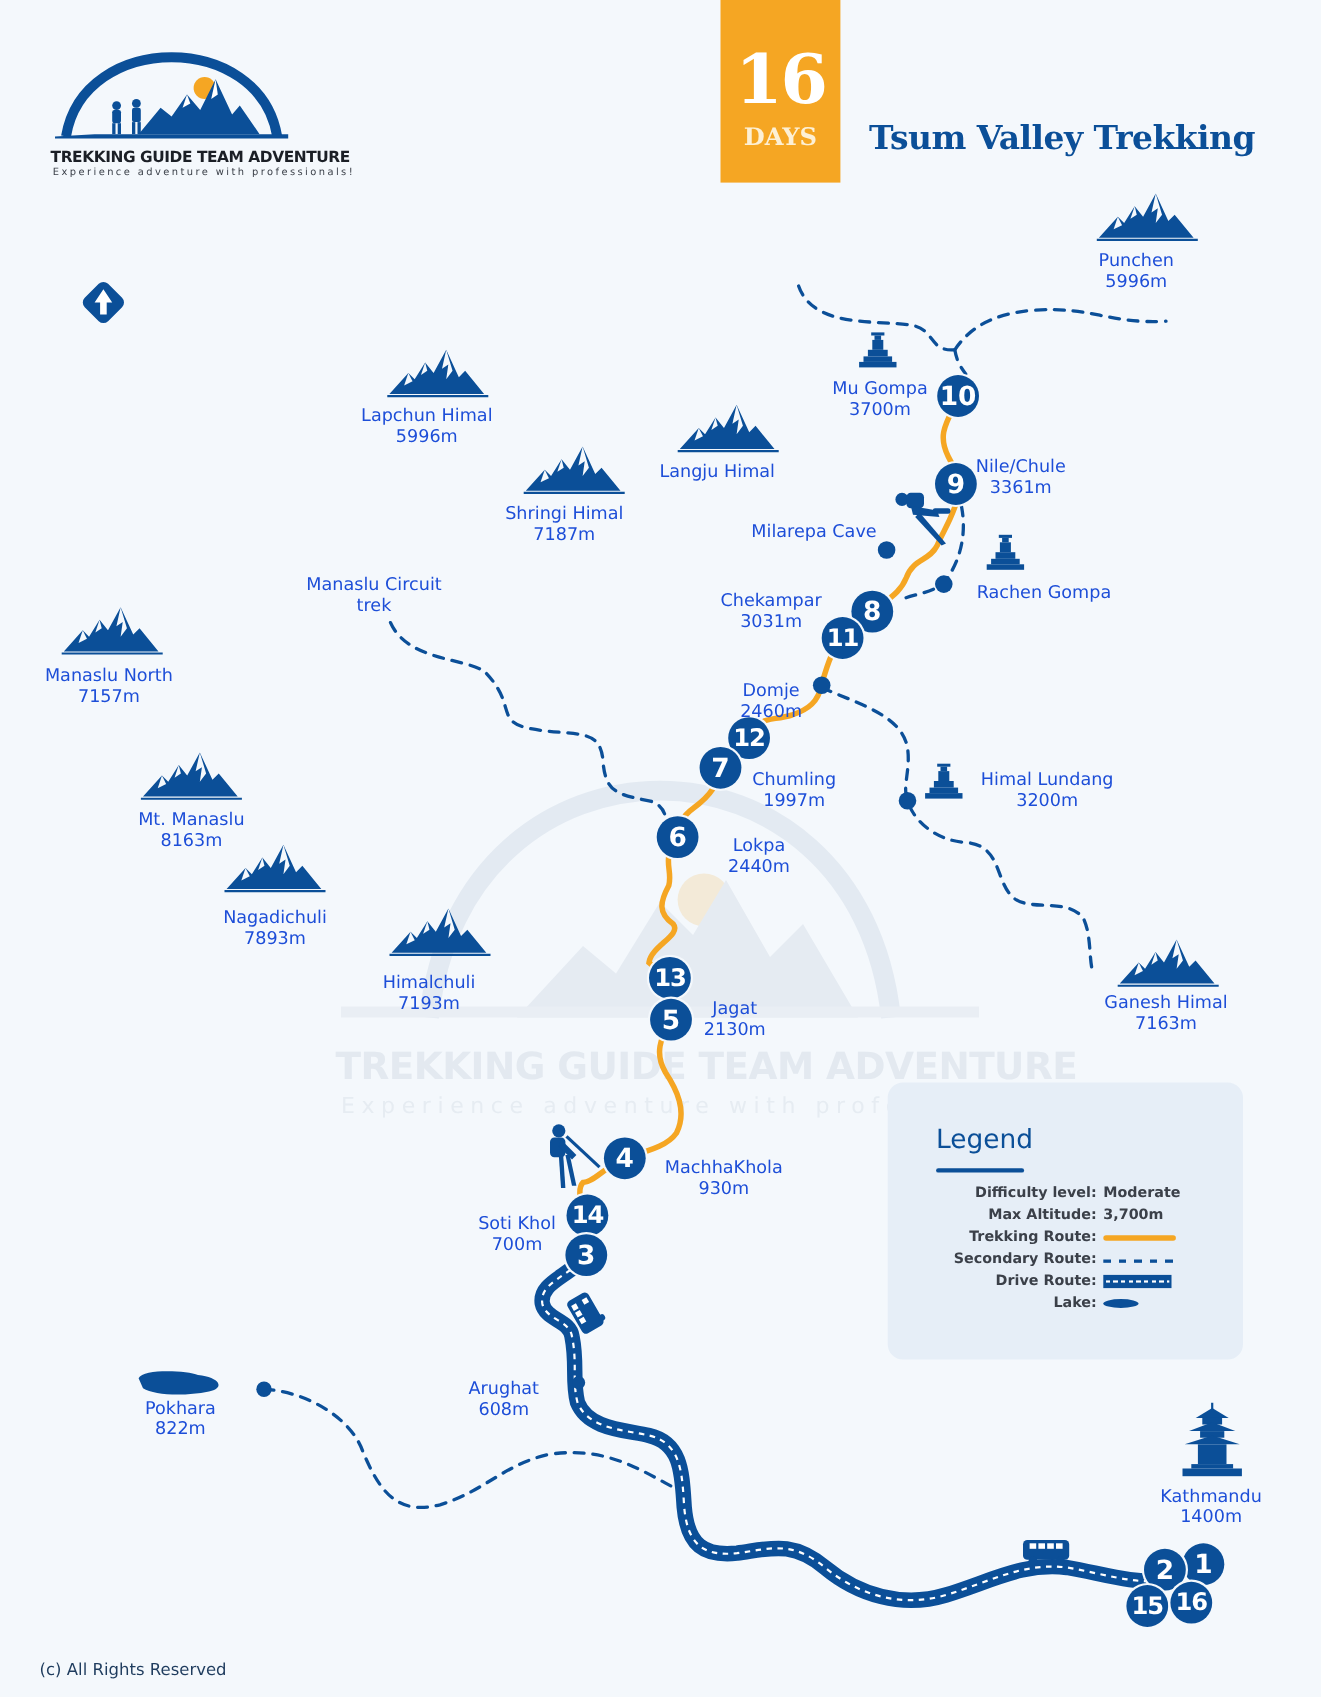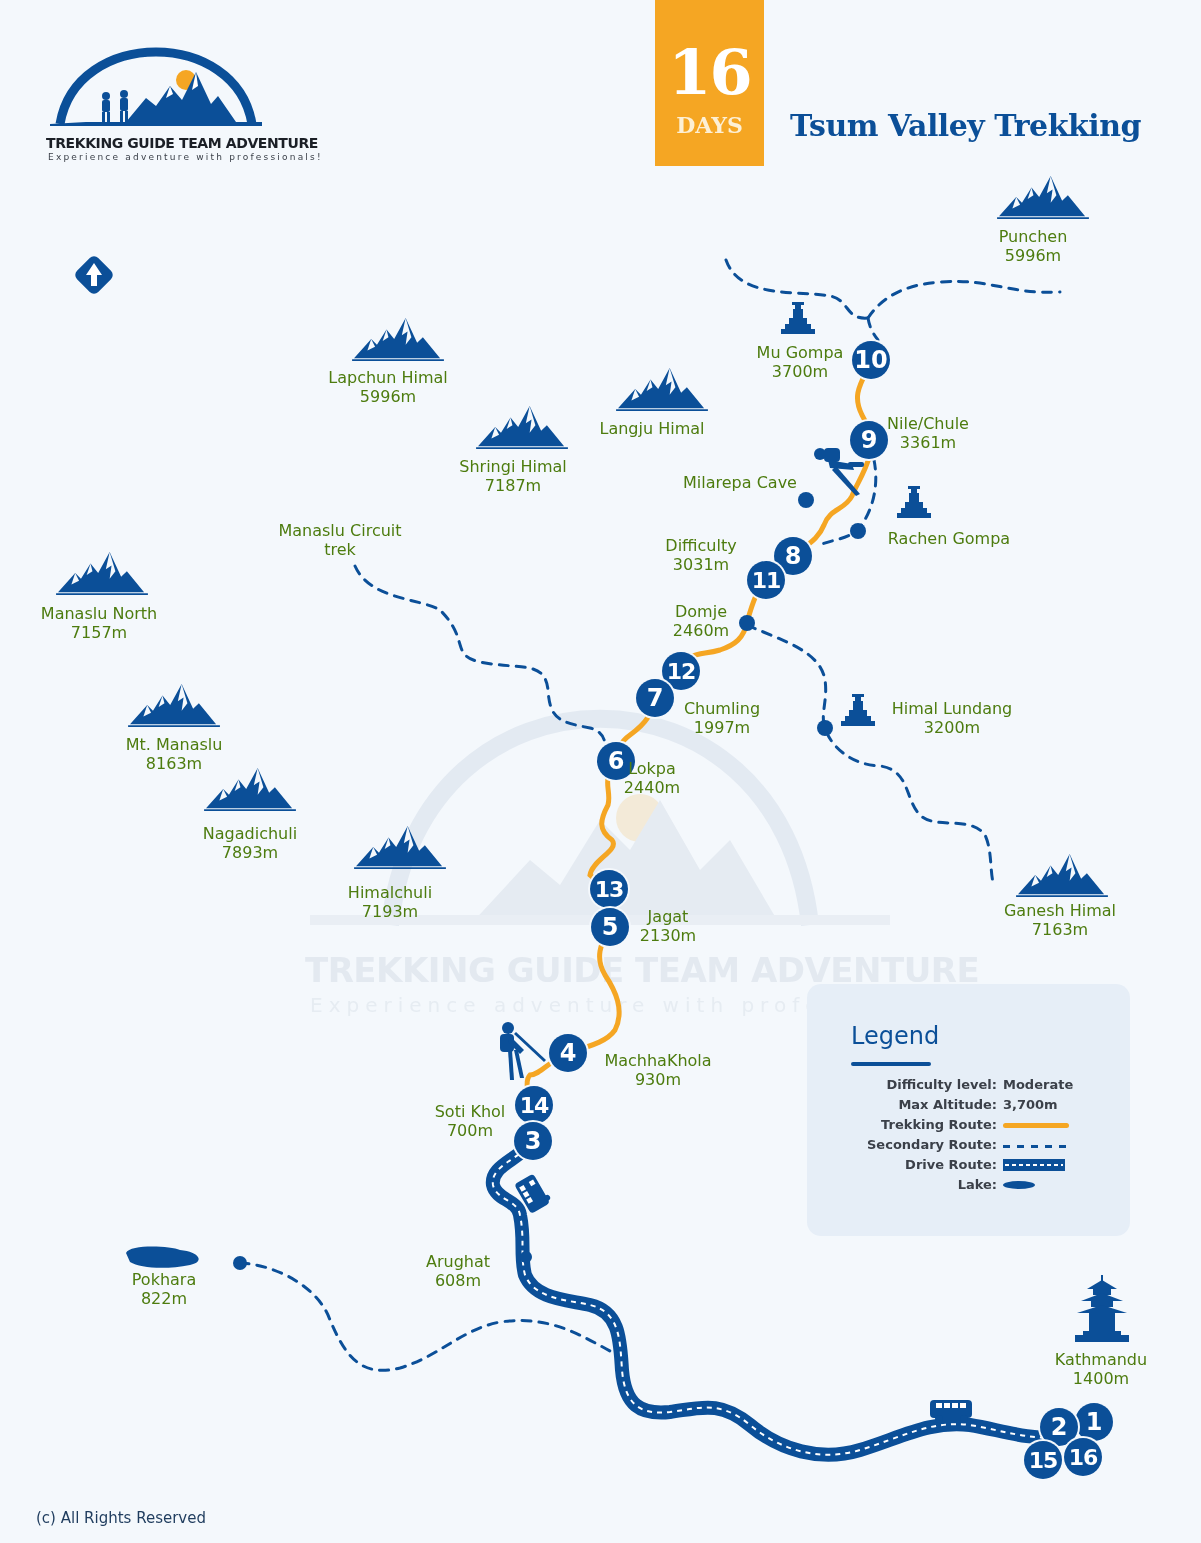--- a/index.html
+++ b/index.html
@@ -1,19 +1,19 @@
 <!DOCTYPE html>
 <html><head>
 <meta charset="utf-8">
 <style>
   html, body { margin:0; padding:0; }
   body { width:1201px; height:1543px; background:#f4f8fc; position:relative; overflow:hidden;
          font-family:"DejaVu Sans", "Liberation Sans", sans-serif; color:#3a3f47; }
   .abs { position:absolute; }
-  .lbl { position:absolute; text-align:center; font-size:16px; line-height:19px; color:#4d7c0f; white-space:nowrap; }
+  .lbl { position:absolute; text-align:center; font-size:16px; line-height:19px; color:#1d4ed8; white-space:nowrap; }
   .lbl span { display:block; }
   .stop { position:absolute; width:38px; height:38px; border-radius:50%; background:#0b4f98; color:#fff;
           font-size:24px; font-weight:bold; display:flex; align-items:center; justify-content:center;
           box-shadow:0 0 0 2px #f4f8fc; }
   .stop.small { font-size:22px; letter-spacing:-1px; }
   .mtn { position:absolute; width:100px; height:44px; }
   .days-box { position:absolute; left:655px; top:0; width:109px; height:166px; background:#f5a623;
               color:#fff; text-align:center; font-family:"DejaVu Serif", "Liberation Serif", serif; }
   .days-num { font-size:62px; font-weight:bold; line-height:62px; margin-top:42px; letter-spacing:-2px; }
   .days-word { font-size:22px; font-weight:bold; margin-top:8px; color:#fdf0d5; }
@@ -295,36 +295,36 @@
   <span>Nile/Chule</span>
     <span>3361m</span>
   </div>
 <div class="lbl" style="left:676px;top:473px;width:128px">
   <span>Milarepa Cave</span>
   </div>
 <div class="lbl" style="left:882px;top:529px;width:134px">
   <span>Rachen Gompa</span>
   </div>
 <div class="lbl" style="left:648px;top:536px;width:106px">
-  <span>Difficulty</span>
+  <span>Chekampar</span>
     <span>3031m</span>
   </div>
-<div class="lbl" style="left:664px;top:602px;width:74px">
+<div class="lbl" style="left:664px;top:618px;width:74px">
   <span>Domje</span>
     <span>2460m</span>
   </div>
 <div class="lbl" style="left:676px;top:699px;width:92px">
   <span>Chumling</span>
     <span>1997m</span>
   </div>
 <div class="lbl" style="left:878px;top:699px;width:148px">
   <span>Himal Lundang</span>
     <span>3200m</span>
   </div>
-<div class="lbl" style="left:617px;top:759px;width:70px">
+<div class="lbl" style="left:655px;top:759px;width:70px">
   <span>Lokpa</span>
     <span>2440m</span>
   </div>
 <div class="lbl" style="left:636px;top:907px;width:64px">
   <span>Jagat</span>
     <span>2130m</span>
   </div>
 <div class="lbl" style="left:596px;top:1051px;width:124px">
   <span>MachhaKhola</span>
     <span>930m</span>

